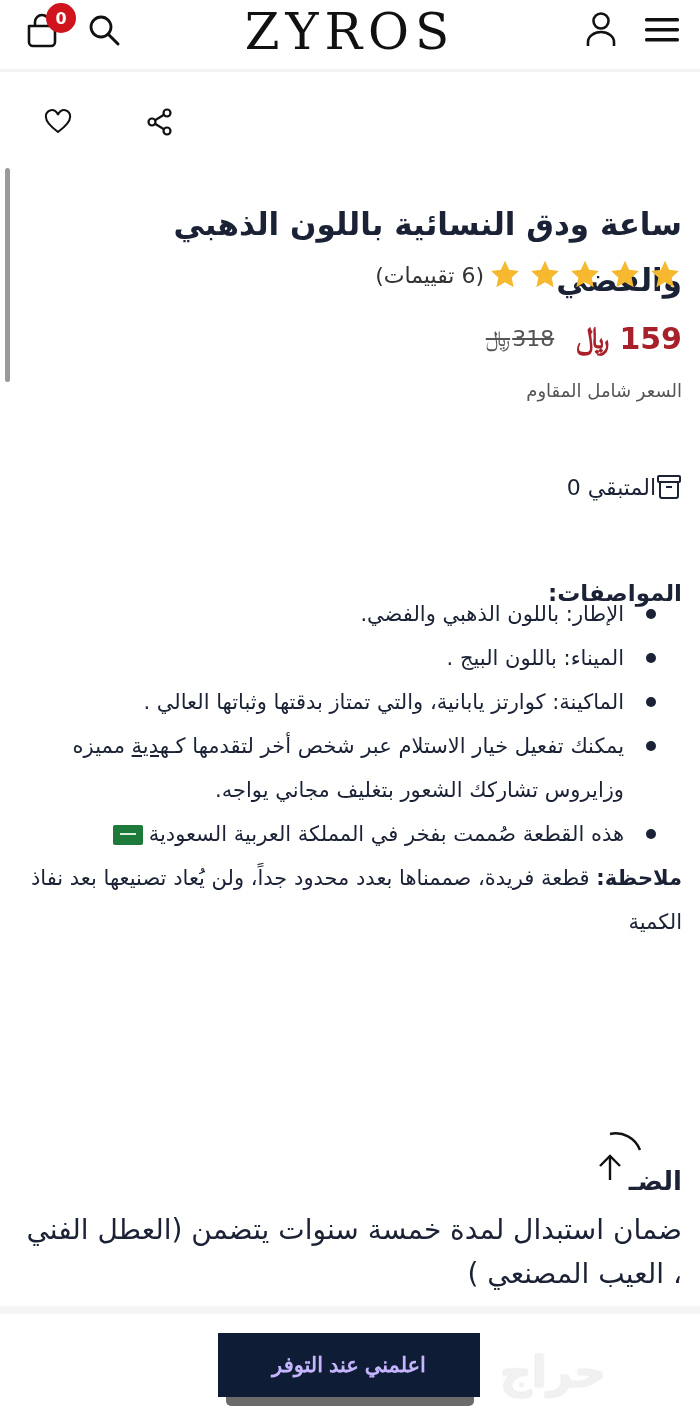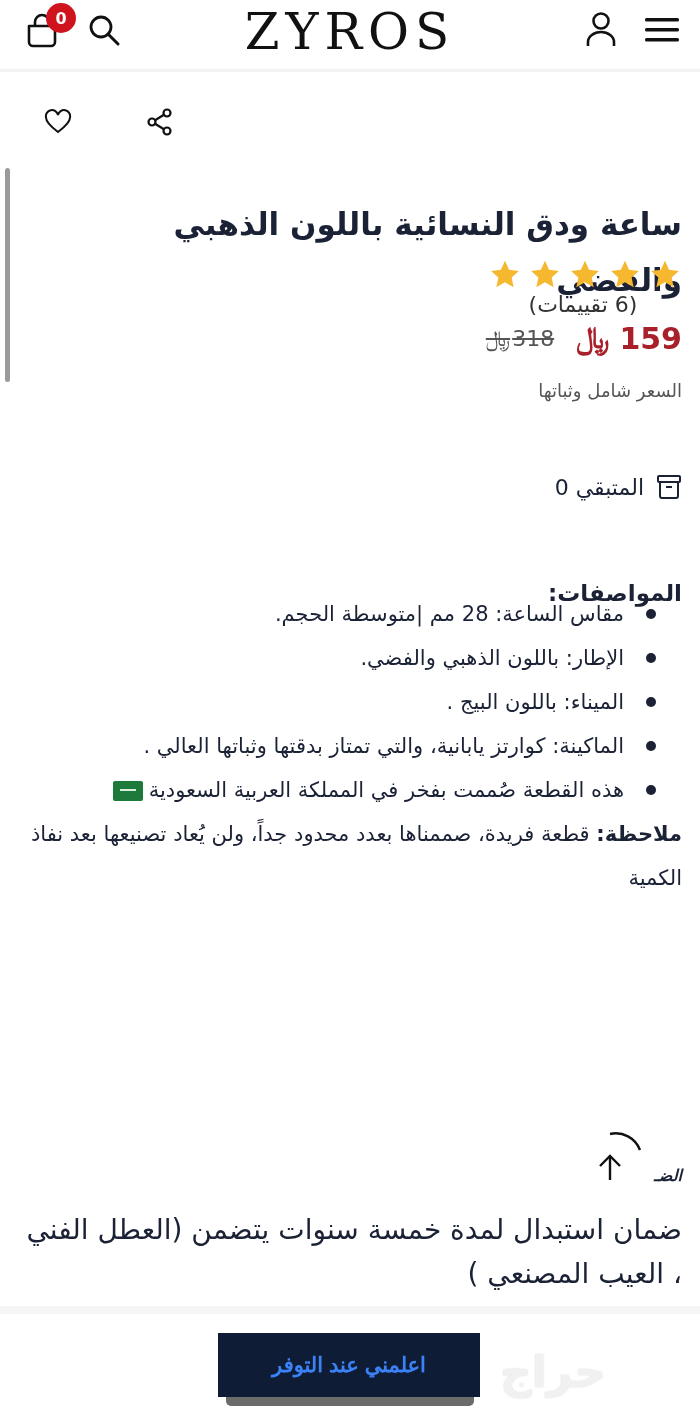--- a/index.html
+++ b/index.html
@@ -19,53 +19,53 @@
   
   .scrollbar { position: absolute; left: 5px; top: 168px; width: 5px; height: 214px; background: #9a9a9a; border-radius: 3px; }
 
   
   .wish-btn { position: absolute; left: 40px; top: 106px; width: 36px; height: 32px; display: flex; align-items: center; justify-content: center; cursor: pointer; }
   .share-btn { position: absolute; left: 142px; top: 104px; width: 36px; height: 36px; display: flex; align-items: center; justify-content: center; cursor: pointer; }
 
   .rtl { direction: rtl; text-align: right; }
 
   .title { position: absolute; right: 18px; top: 196px; width: 620px; font-size: 31px; font-weight: bold; color: #1b2236; line-height: 56px; }
-  .rating { position: absolute; right: 18px; top: 258px; display: flex; flex-direction: column; align-items: center; gap: 0; direction: rtl; }
+  .rating { position: absolute; right: 18px; top: 258px; display: flex; flex-direction: row; align-items: center; gap: 0; direction: rtl; }
   .stars { display: flex; direction: rtl; gap: 6px; }
   .star { width: 34px; height: 34px; }
   .rating-count { font-size: 22px; color: #333; margin-right: 4px; }
 
   .price-row { position: absolute; right: 18px; top: 320px; display: flex; direction: rtl; align-items: center; gap: 22px; }
   .price-now { font-size: 30px; font-weight: bold; color: #a8202a; display: flex; direction: rtl; align-items: center; gap: 10px; }
   .price-old { font-size: 22px; color: #555; text-decoration: line-through; display: flex; direction: rtl; align-items: center; gap: 2px; }
   .riyal { font-weight: bold; }
   .tax-note { position: absolute; right: 18px; top: 380px; font-size: 18px; color: #555; }
 
-  .stock { position: absolute; right: 18px; top: 474px; display: flex; direction: rtl; align-items: center; gap: 12px; font-size: 22px; color: #1b2236; }
+  .stock { position: absolute; right: 18px; top: 474px; display: flex; direction: rtl; align-items: center; gap: 0; font-size: 22px; color: #1b2236; }
 
   .specs-title { position: absolute; right: 18px; top: 580px; font-size: 23px; font-weight: bold; color: #1b2236; }
   .specs { position: absolute; right: 18px; top: 592px; width: 660px; font-size: 21px; line-height: 44px; color: #1b2236; direction: rtl; text-align: right; }
   .specs ul { list-style: none; }
   .specs li { position: relative; padding-right: 58px; }
   .specs li::before { content: ""; position: absolute; right: 26px; top: 17px; width: 10px; height: 10px; border-radius: 50%; background: #1b2236; }
   .gift-word { text-decoration: underline; }
   .flag { display: inline-block; width: 30px; height: 20px; background: #1e7a3a; vertical-align: middle; margin-right: 6px; position: relative; border-radius: 2px; }
   .flag::after { content: ""; position: absolute; left: 7px; top: 8px; width: 16px; height: 2px; background: #d9efdd; }
   .note { font-size: 21px; line-height: 44px; }
   .note b { font-weight: bold; }
 
   
   .scroll-top { position: absolute; left: 586px; top: 1130px; width: 60px; height: 60px; cursor: pointer; }
 
-  .warranty-title { position: absolute; right: 18px; top: 1166px; font-size: 16px; font-weight: bold; font-style: italic; }
+  .warranty-title { position: absolute; right: 18px; top: 1166px; font-size: 26px; font-weight: bold; }
   .warranty-text { position: absolute; right: 18px; top: 1208px; width: 660px; font-size: 28px; line-height: 44px; }
 
   
   .footer-bar { position: absolute; left: 0; top: 1306px; width: 700px; height: 106px; background: #fff; border-top: 8px solid #f5f5f5; }
-  .notify-btn { position: absolute; left: 218px; top: 1333px; width: 262px; height: 64px; background: #0f1c36; color: #3b82f6; font-size: 21px; font-weight: bold; display: flex; align-items: center; justify-content: center; border: none; cursor: pointer; }
+  .notify-btn { position: absolute; left: 218px; top: 1333px; width: 262px; height: 64px; background: #0f1c36; color: #c4b5fd; font-size: 21px; font-weight: bold; display: flex; align-items: center; justify-content: center; border: none; cursor: pointer; }
   .notify-shadow { position: absolute; left: 226px; top: 1397px; width: 248px; height: 9px; background: #6b6b6b; border-radius: 0 0 5px 5px; }
   .watermark { position: absolute; left: 500px; top: 1346px; font-size: 44px; font-weight: bold; color: #f1f1f1; text-shadow: 0 0 2px #d9d9d9; direction: rtl; }
 </style>
 </head>
 <body>
 
 <div class="header">
   <div class="hicon cart-btn">
     <svg width="34" height="36" viewBox="0 0 34 36">
         <path d="M4 14 h26 v16 a4 4 0 0 1 -4 4 h-18 a4 4 0 0 1 -4 -4 z" fill="none" stroke="#111" stroke-width="2.6" stroke-linejoin="round"></path>
@@ -138,38 +138,38 @@
 <div class="price-row">
   <div class="price-now">
     <span>159</span>
     <span class="riyal">﷼</span>
   </div>
   <div class="price-old">
     <span>318</span>
     <span>﷼</span>
   </div>
 </div>
-<div class="tax-note rtl">السعر شامل وثباتها</div>
+<div class="tax-note rtl">السعر شامل المقاوم</div>
 
 <div class="stock">
   <svg width="26" height="26" viewBox="0 0 26 26">
       <rect x="2" y="2" width="22" height="6" rx="1" fill="none" stroke="#1b2236" stroke-width="2"></rect>
       <path d="M4 8 v14 a2 2 0 0 0 2 2 h14 a2 2 0 0 0 2 -2 v-14" fill="none" stroke="#1b2236" stroke-width="2"></path>
       <line x1="10" y1="13" x2="16" y2="13" stroke="#1b2236" stroke-width="2"></line>
     </svg>
   <span>المتبقي 0</span>
 </div>
 
 <div class="specs-title rtl">المواصفات:</div>
 <div class="specs">
   <ul>
-    <li>مقاس الساعة: 28 مم |متوسطة الحجم.</li>
     <li>الإطار: باللون الذهبي والفضي.</li>
     <li>الميناء: باللون البيج .</li>
     <li>الماكينة: كوارتز يابانية، والتي تمتاز بدقتها وثباتها العالي .</li>
+    <li><span>يمكنك تفعيل خيار الاستلام عبر شخص أخر لتقدمها كـ</span><span class="gift-word">هدية</span><span> مميزه وزايروس تشاركك الشعور بتغليف مجاني يواجه.</span></li>
     <li><span>هذه القطعة صُممت بفخر في المملكة العربية السعودية</span><span class="flag"></span></li>
   </ul>
   <div class="note"><b>ملاحظة:</b><span> قطعة فريدة، صممناها بعدد محدود جداً، ولن يُعاد تصنيعها بعد نفاذ الكمية</span></div>
 </div>
 
 <div class="scroll-top">
   <svg width="60" height="60" viewBox="0 0 60 60">
       <path d="M24 4 A26 26 0 0 1 54 20" fill="none" stroke="#111" stroke-width="2.4"></path>
       <line x1="24" y1="50" x2="24" y2="26" stroke="#111" stroke-width="2.4"></line>
       <polyline points="14,36 24,26 34,36" fill="none" stroke="#111" stroke-width="2.4"></polyline>

